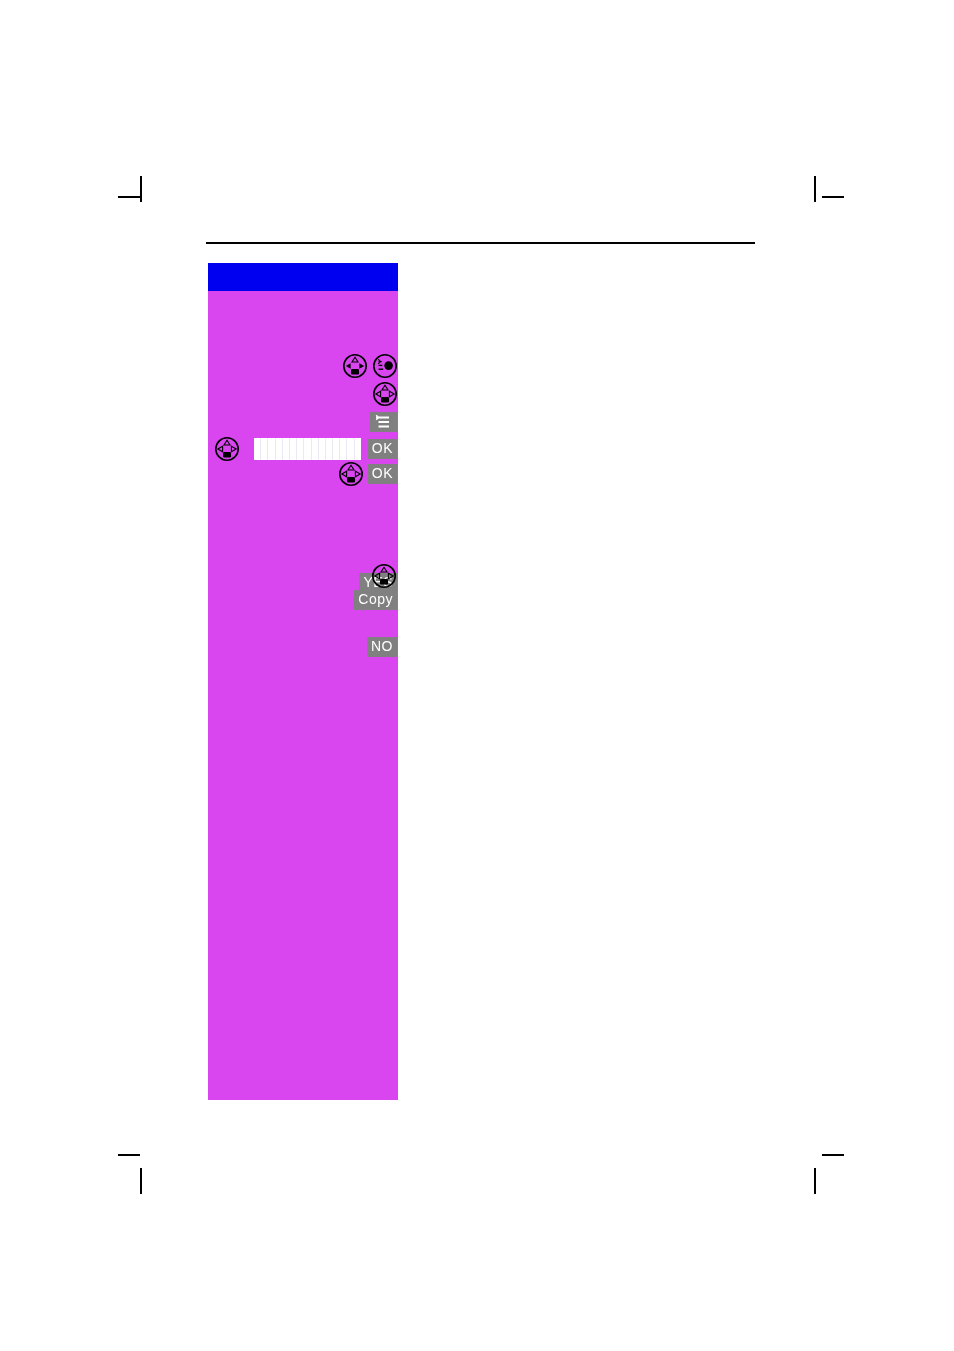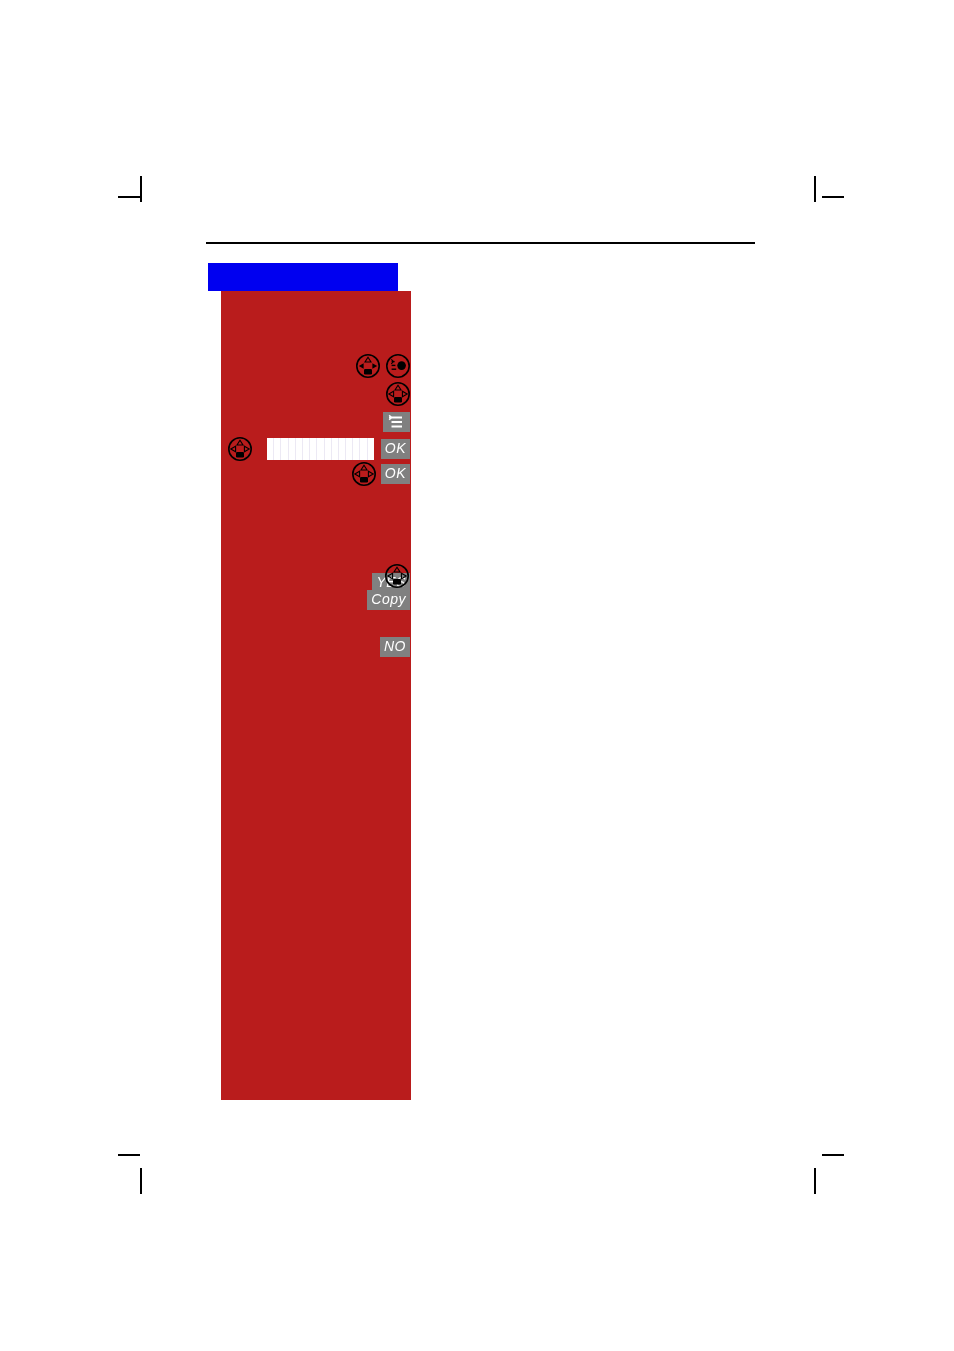--- a/index.html
+++ b/index.html
@@ -80,26 +80,25 @@
     font-size: 13px;
     line-height: 28px;
     padding: 0;
     box-sizing: border-box;
     overflow: hidden;
     white-space: nowrap;
   }
 
   #body-panel {
     position: absolute;
-    left: 13px;
+    left: 0;
     top: 28px;
     width: 190px;
     height: 809px;
-    background: #b91c1c;
-    font-style: italic;
+    background: #d946ef;
   }
 
   
   .step-row {
     position: absolute;
     display: flex;
     align-items: center;
     justify-content: flex-end;
     gap: 4px;
     height: 26px;

